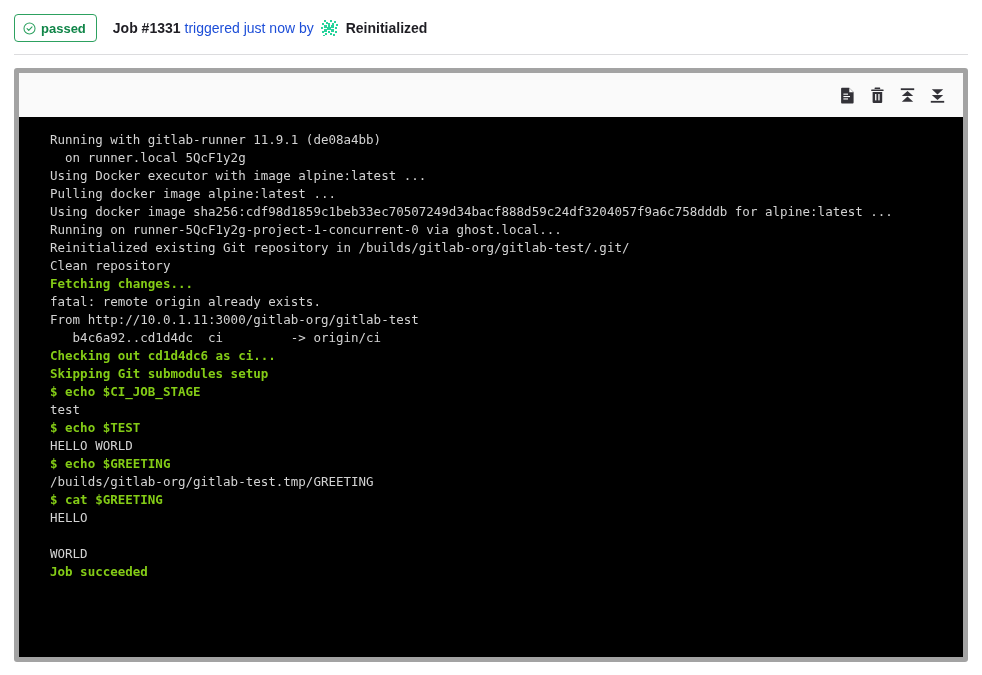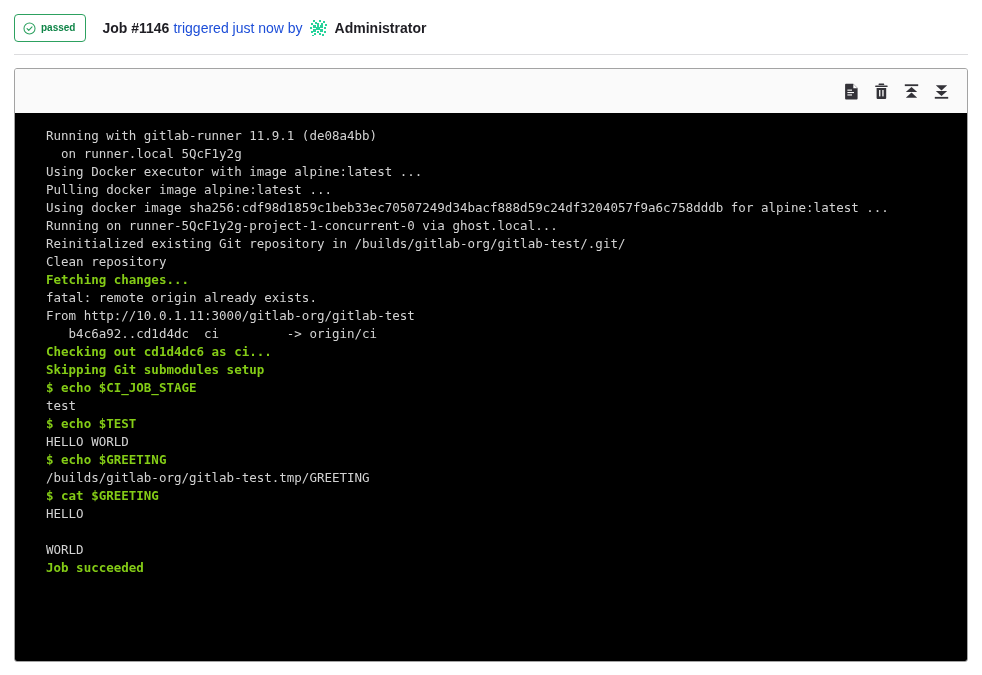--- a/index.html
+++ b/index.html
@@ -27,21 +27,21 @@
     align-items: center;
   }
   #status-badge {
     display: inline-flex;
     align-items: center;
     gap: 5px;
     border: 1px solid #2da160;
     border-radius: 4px;
     color: #108548;
     background: #ffffff;
-    font-size: 10px;
+    font-size: 13px;
     font-weight: bold;
     line-height: 1;
     padding: 6px 10px 6px 8px;
     height: 14px;
     box-sizing: content-box;
   }
   #status-badge .check-icon {
     width: 13px;
     height: 13px;
     flex: 0 0 13px;
@@ -86,21 +86,21 @@
     background: #dcdcde;
   }
 
   
   #log-card {
     position: absolute;
     left: 14px;
     top: 68px;
     width: 954px;
     height: 594px;
-    border: 1px solid #a3a3a3;
+    border: 5px solid #a3a3a3;
     border-radius: 3px;
     box-sizing: border-box;
     background: #fafafa;
     overflow: hidden;
   }
   #log-toolbar {
     height: 44px;
     display: flex;
     align-items: center;
     justify-content: flex-end;
@@ -154,21 +154,21 @@
 
   <div id="status-badge">
     <svg class="check-icon" viewBox="0 0 16 16" aria-hidden="true">
       <circle cx="8" cy="8" r="6.8" fill="none" stroke="#2da160" stroke-width="1.3"></circle>
       <path d="M5 8.1 L7.1 10.2 L11.1 5.9" fill="none" stroke="#2da160" stroke-width="1.4" stroke-linecap="round" stroke-linejoin="round"></path>
     </svg>
     <span>passed</span>
   </div>
 
   <div id="header-text">
-    <span class="strong">Job #1146</span>
+    <span class="strong">Job #1331</span>
     <span class="muted">triggered just now by</span>
     <span id="avatar">
       <svg viewBox="0 0 18 18" width="18" height="18" aria-hidden="true">
         <rect x="0" y="0" width="18" height="18" fill="#ffffff"></rect>
         <g fill="#27d39b">
           <rect x="3" y="1" width="2" height="2"></rect>
           <rect x="9" y="1" width="2" height="2"></rect>
           <rect x="13" y="2" width="2" height="2"></rect>
           <rect x="1" y="4" width="2" height="2"></rect>
           <rect x="5" y="3" width="2" height="2"></rect>
@@ -186,21 +186,21 @@
           <rect x="1" y="12" width="2" height="2"></rect>
           <rect x="7" y="12" width="2" height="2"></rect>
           <rect x="14" y="12" width="2" height="2"></rect>
           <rect x="4" y="14" width="2" height="2"></rect>
           <rect x="9" y="14" width="2" height="2"></rect>
           <rect x="12" y="15" width="2" height="2"></rect>
           <rect x="2" y="16" width="2" height="1"></rect>
         </g>
       </svg>
     </span>
-    <span id="user-name">Administrator</span>
+    <span id="user-name">Reinitialized</span>
   </div>
 </div>
 
 <div id="header-rule"></div>
 
 <div id="log-card">
 
   <div id="log-toolbar">
 
     <button class="tool-btn" title="Show complete raw">

